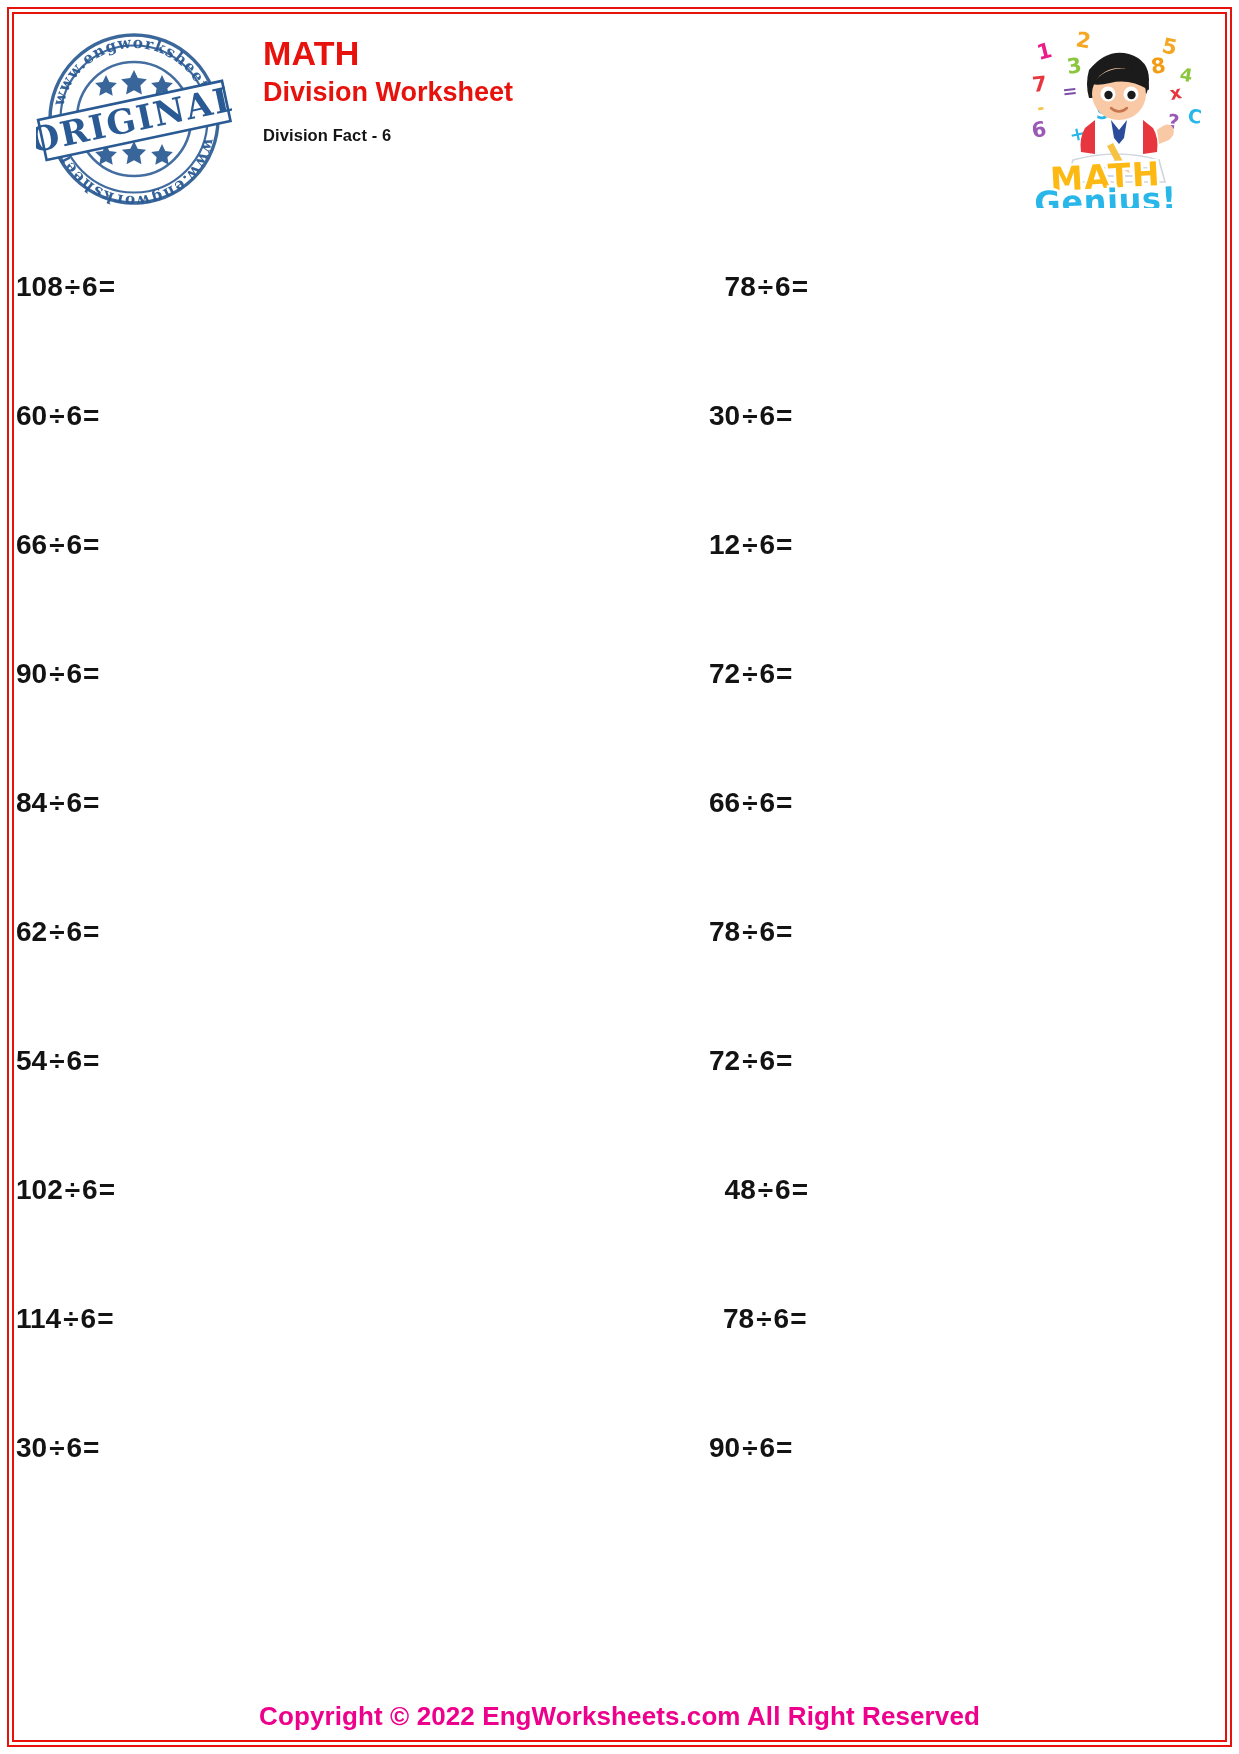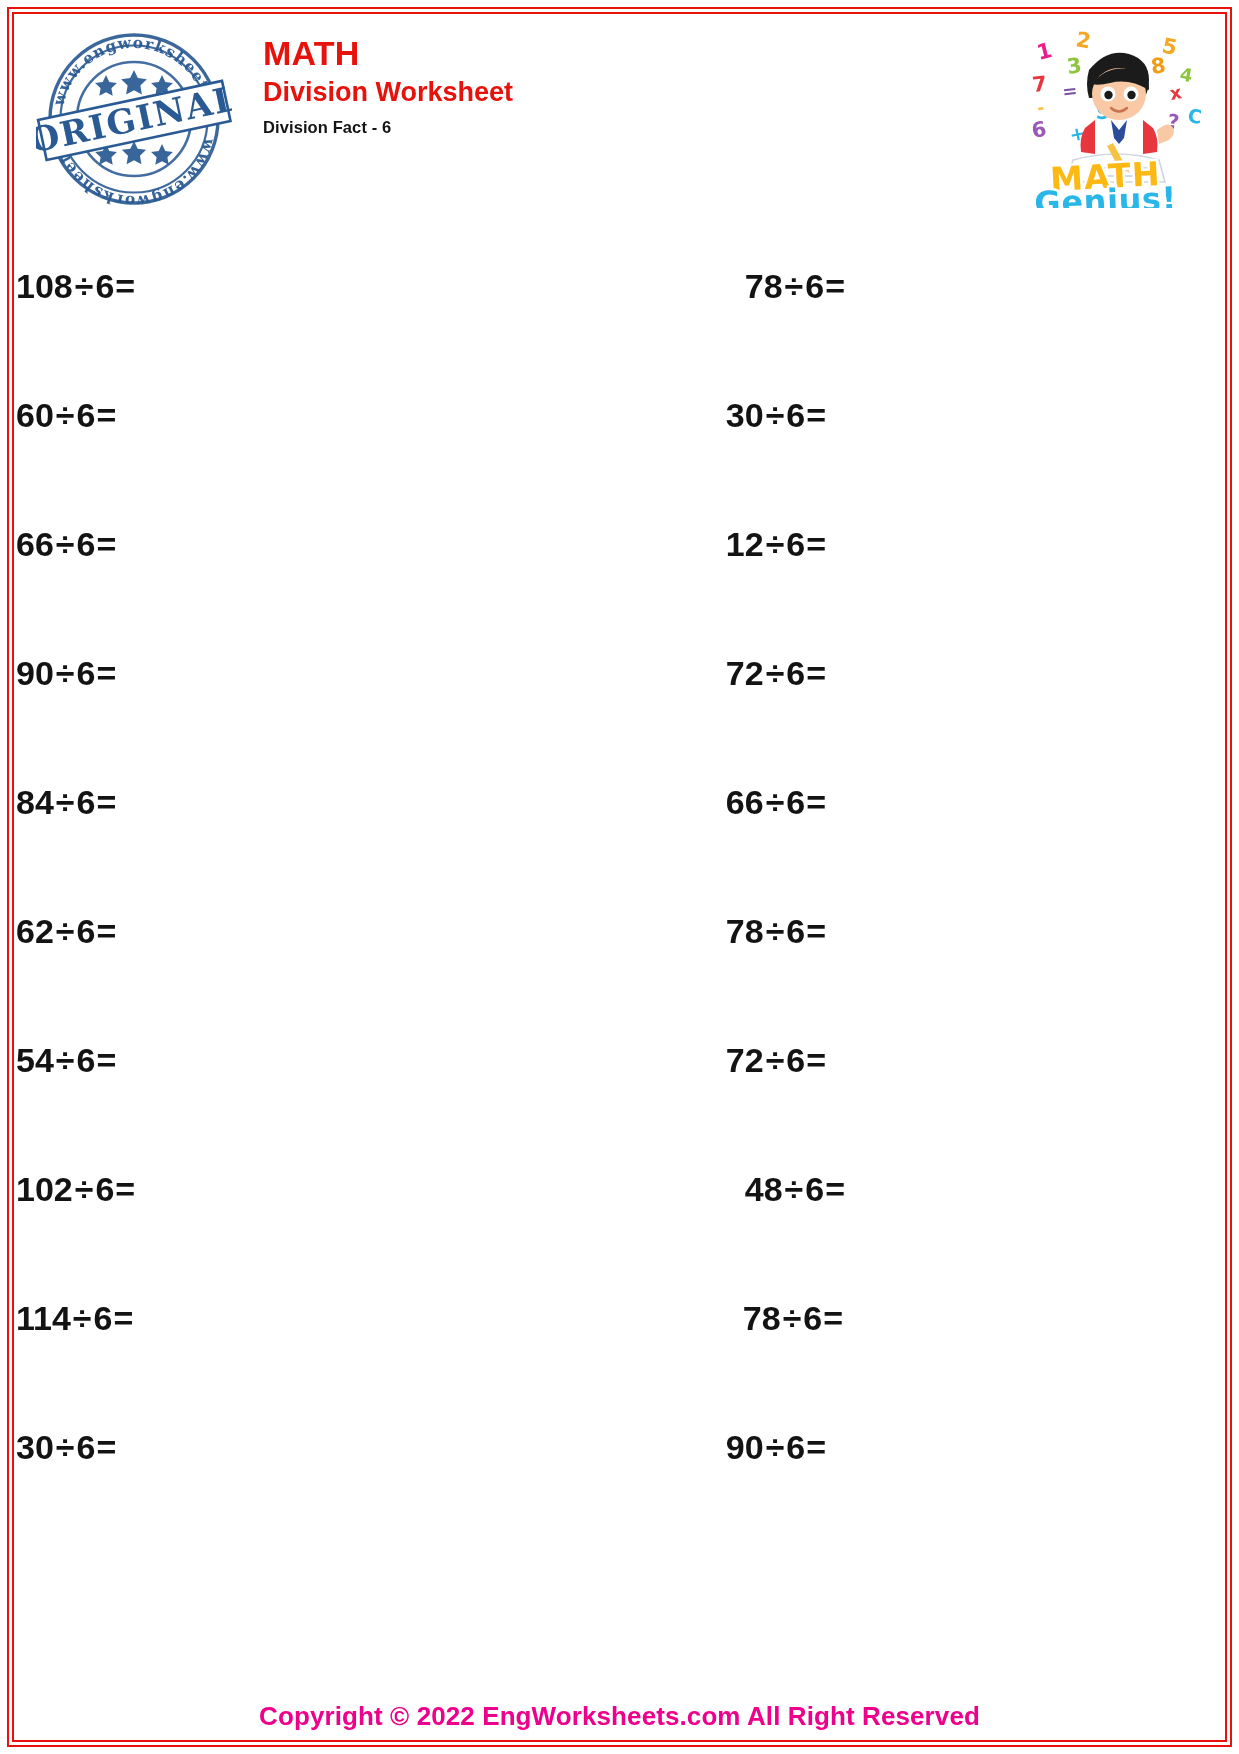--- a/index.html
+++ b/index.html
@@ -37,41 +37,41 @@
   .t-math{
     font-size:34px; font-weight:bold; color:#e8120c;
     letter-spacing:.2px; line-height:1.12;
   }
   .t-sub{
     font-size:27px; font-weight:bold; color:#e8120c;
     line-height:1.25; margin-top:4px;
   }
   .t-fact{
     font-size:16.5px; font-weight:bold; color:#141414;
-    margin-top:8px; letter-spacing:.1px;
+    margin-top:16px; letter-spacing:.1px;
   }
   
   .logo{
     position:absolute; right:22px; top:2px; width:190px; height:190px;
   }
   .logo svg{ display:block; width:190px; height:190px; }
   
   .problems{
     position:absolute; left:16px; top:222px; right:16px; height:1290px;
     display:flex; flex-direction:column;
   }
   .prow{
     flex:1 1 0;
     display:flex;
     align-items:center;
   }
   .pcell{
     flex:1 1 0;
     text-align:left;
-    font-size:34px;
+    font-size:28px;
     font-weight:bold;
     color:#131313;
     font-family:"Liberation Sans", sans-serif;
     white-space:nowrap;
   }
   .pcell .op{ padding:0 2px; }
   .pcell .eq{ padding-left:1px; }
   
   .pcell.c1{ padding-right:50.5%; }
   .pcell.c2{ padding-right:50.5%; }

